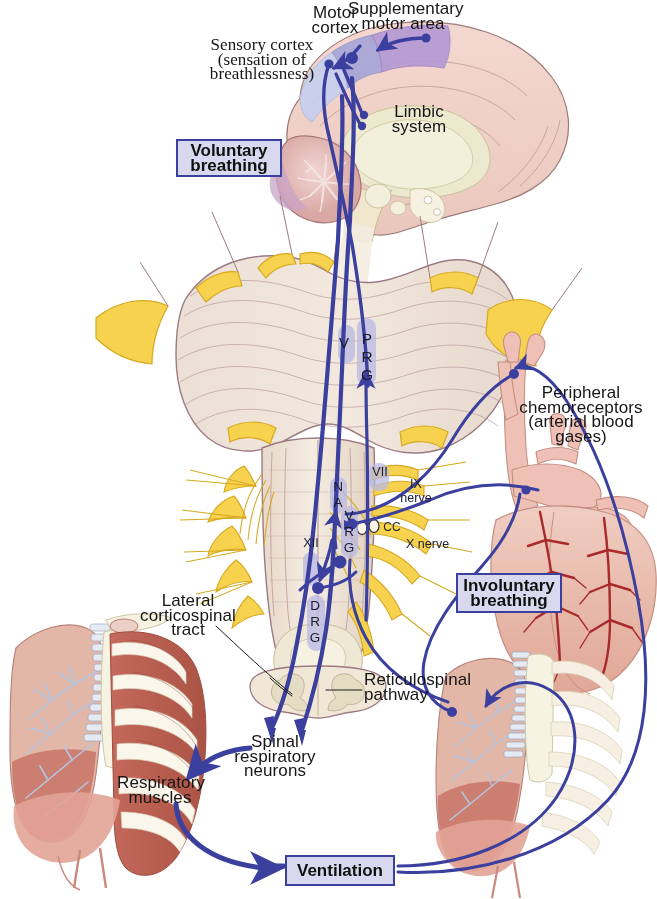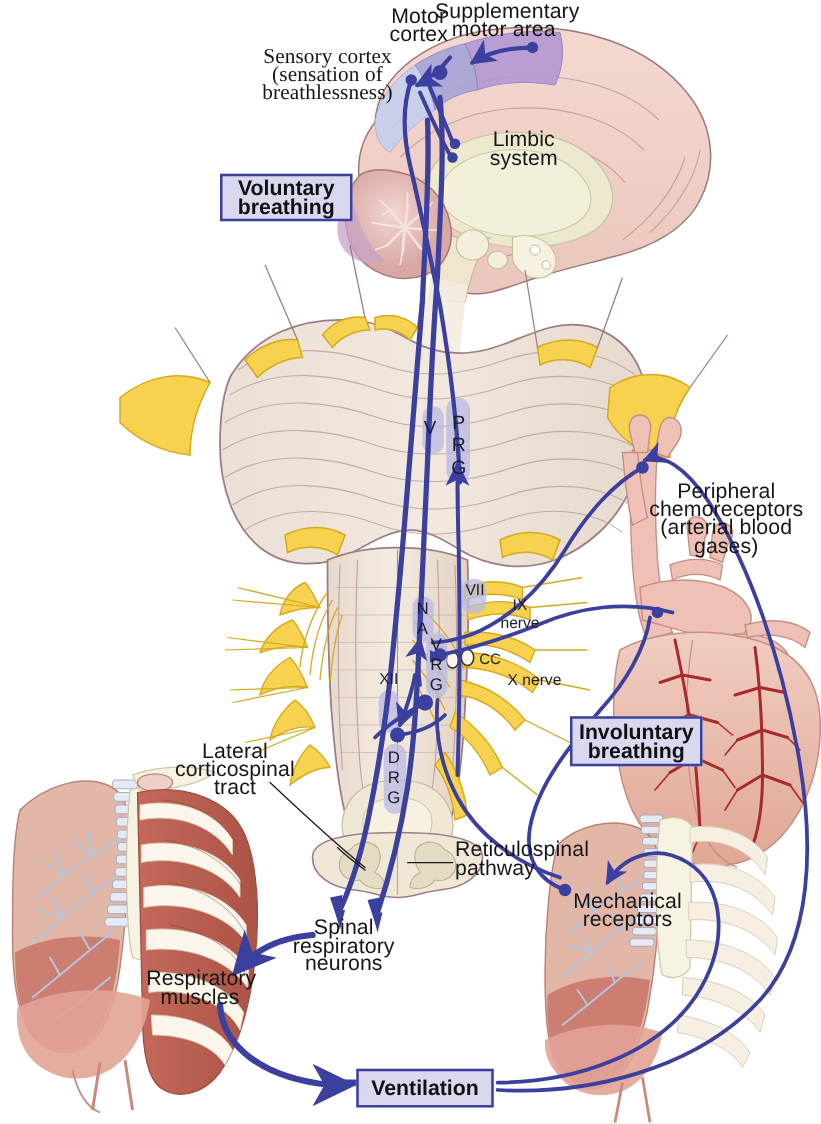--- a/index.html
+++ b/index.html
@@ -617,16 +617,14 @@
   <div class="lbl left" style="left:364px;top:673px;width:100px;text-align:left;">Reticulospinal
 pathway</div>
 
   <div class="lbl" style="left:231px;top:735px;width:88px;">Spinal
 respiratory
 neurons</div>
 
   <div class="lbl" style="left:117px;top:776px;width:86px;">Respiratory
 muscles</div>
 
-  <div class="lbl" style="left:458px;top:714px;width:88px;">Mechanical
-receptors</div>
 
 </div>
 
 </body></html>

